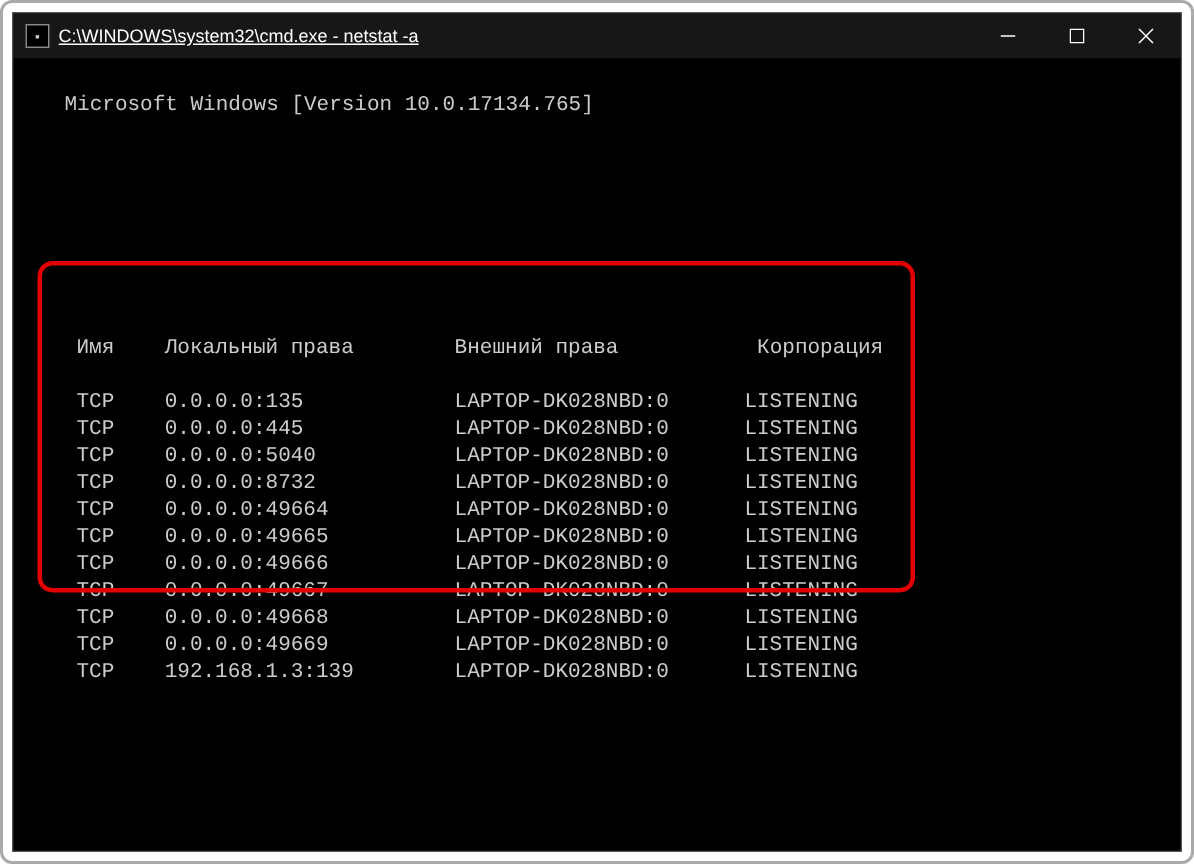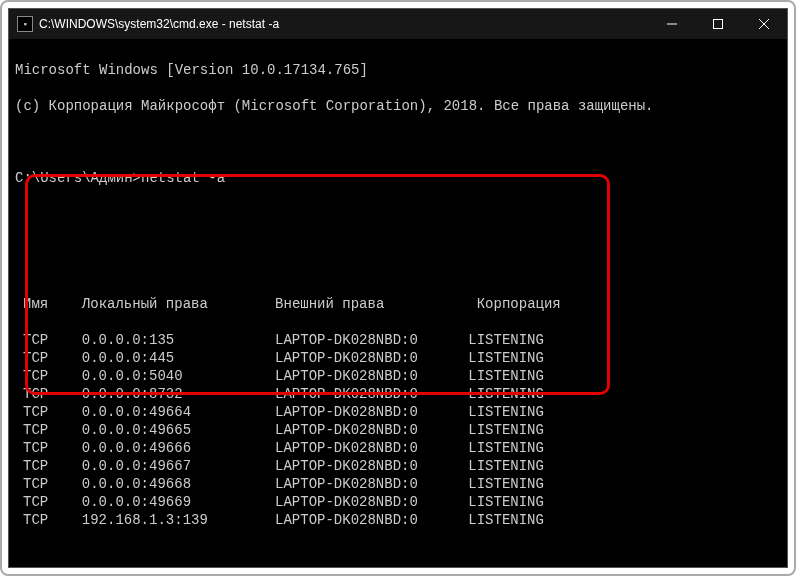--- a/index.html
+++ b/index.html
@@ -51,20 +51,21 @@
       display: flex;
       align-items: center;
       justify-content: center;
       font-size: 9px;
       color: #ccc;
     }
     .titlebar-title {
       flex: 1;
       white-space: nowrap;
       overflow: hidden;
+      text-decoration: underline;
     }
     .titlebar-controls {
       display: flex;
     }
     .titlebar-btn {
       width: 46px;
       height: 30px;
       display: flex;
       align-items: center;
       justify-content: center;
@@ -92,20 +93,21 @@
       border: 3px solid #e30000;
       border-radius: 10px;
       left: 23px;
       top: 172px;
       width: 585px;
       height: 221px;
       pointer-events: none;
     }
     .line {
       white-space: pre;
+      margin-left: 28px;
     }
     .table-wrapper {
       padding-left: 8px;
     }
   </style>
 </head>
 <body>
 
 <div class="outer-border">
   <div class="window">
@@ -126,23 +128,21 @@
         <div class="titlebar-btn">
           <svg width="10" height="10">
               <line x1="0" y1="0" x2="10" y2="10"></line>
               <line x1="10" y1="0" x2="0" y2="10"></line>
             </svg>
         </div>
       </div>
     </div>
     <div class="terminal">
 <div class="line">Microsoft Windows [Version 10.0.17134.765]</div>
-<div class="line">(c) Корпорация Майкрософт (Microsoft Corporation), 2018. Все права защищены.</div>
 <div class="line"> </div>
-<div class="line">C:\Users\Админ&gt;netstat -a</div>
 <div class="line"> </div>
 <div class="line"> </div>
 <div class="table-wrapper">
 <div class="line"><span>Имя</span>    <span>Локальный права</span>        <span>Внешний права</span>           <span>Корпорация</span></div>
 <div id="rows-container"><div class="line">TCP    0.0.0.0:135            LAPTOP-DK028NBD:0      LISTENING</div><div class="line">TCP    0.0.0.0:445            LAPTOP-DK028NBD:0      LISTENING</div><div class="line">TCP    0.0.0.0:5040           LAPTOP-DK028NBD:0      LISTENING</div><div class="line">TCP    0.0.0.0:8732           LAPTOP-DK028NBD:0      LISTENING</div><div class="line">TCP    0.0.0.0:49664          LAPTOP-DK028NBD:0      LISTENING</div><div class="line">TCP    0.0.0.0:49665          LAPTOP-DK028NBD:0      LISTENING</div><div class="line">TCP    0.0.0.0:49666          LAPTOP-DK028NBD:0      LISTENING</div><div class="line">TCP    0.0.0.0:49667          LAPTOP-DK028NBD:0      LISTENING</div><div class="line">TCP    0.0.0.0:49668          LAPTOP-DK028NBD:0      LISTENING</div><div class="line">TCP    0.0.0.0:49669          LAPTOP-DK028NBD:0      LISTENING</div><div class="line">TCP    192.168.1.3:139        LAPTOP-DK028NBD:0      LISTENING</div></div>
 </div>
     </div>
   </div>
   <div class="highlight-box"></div>
 </div>

